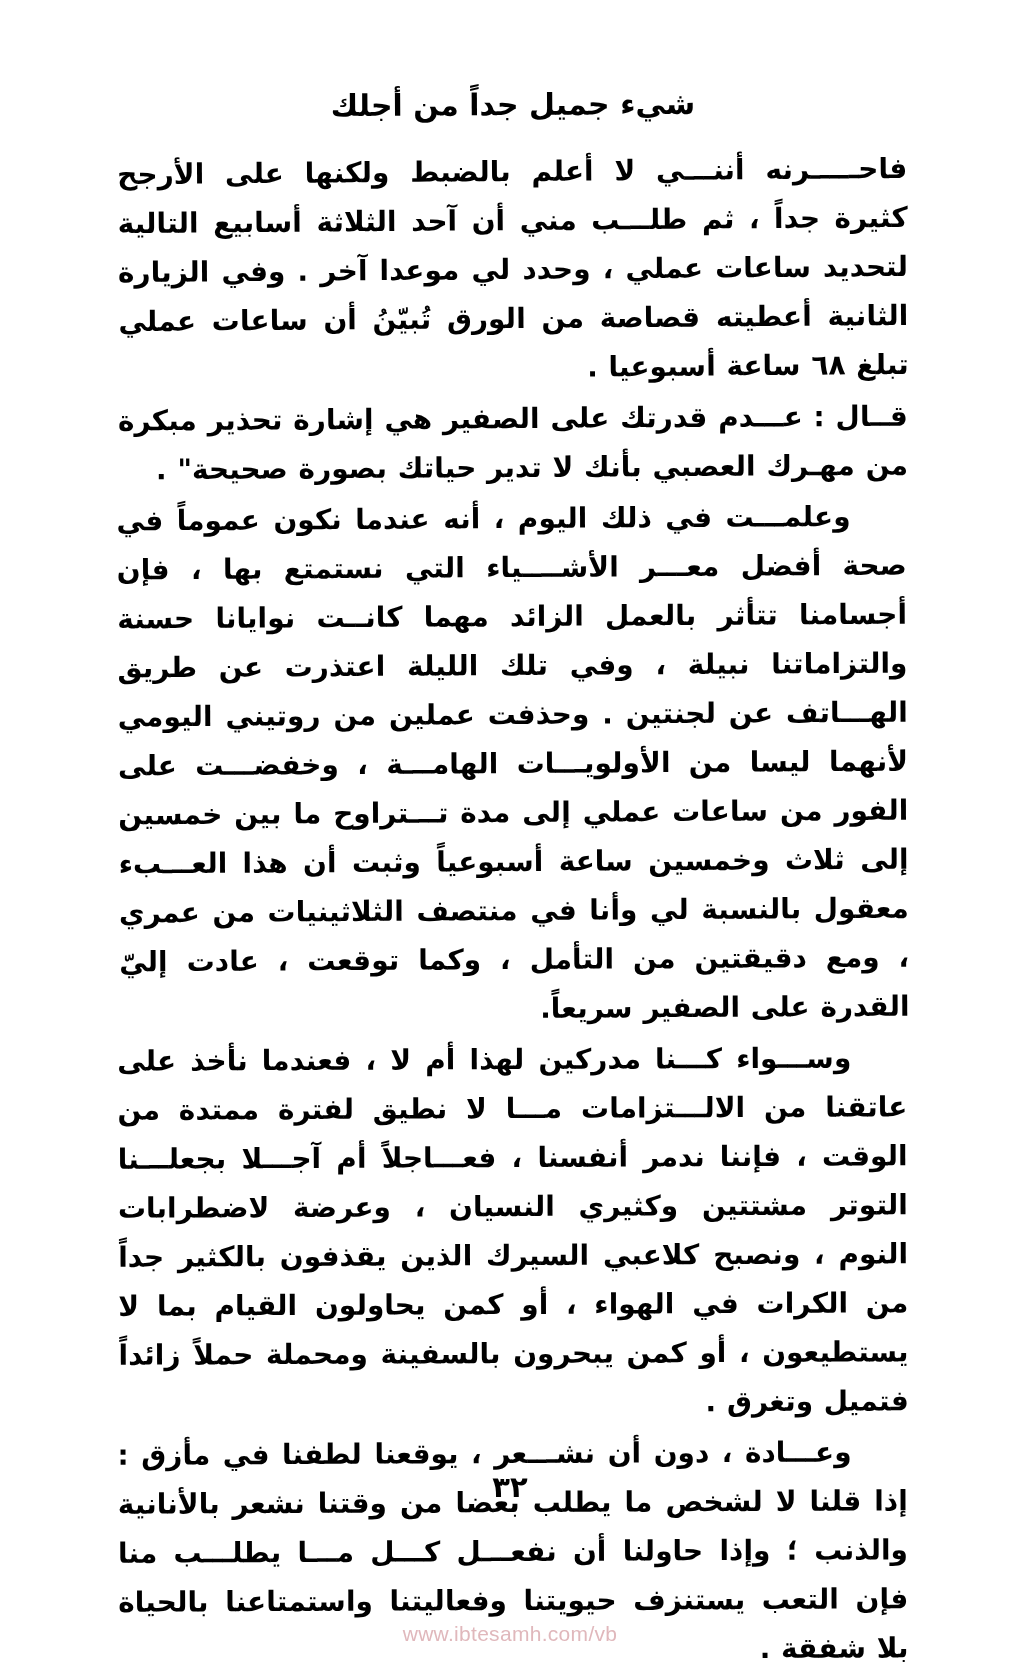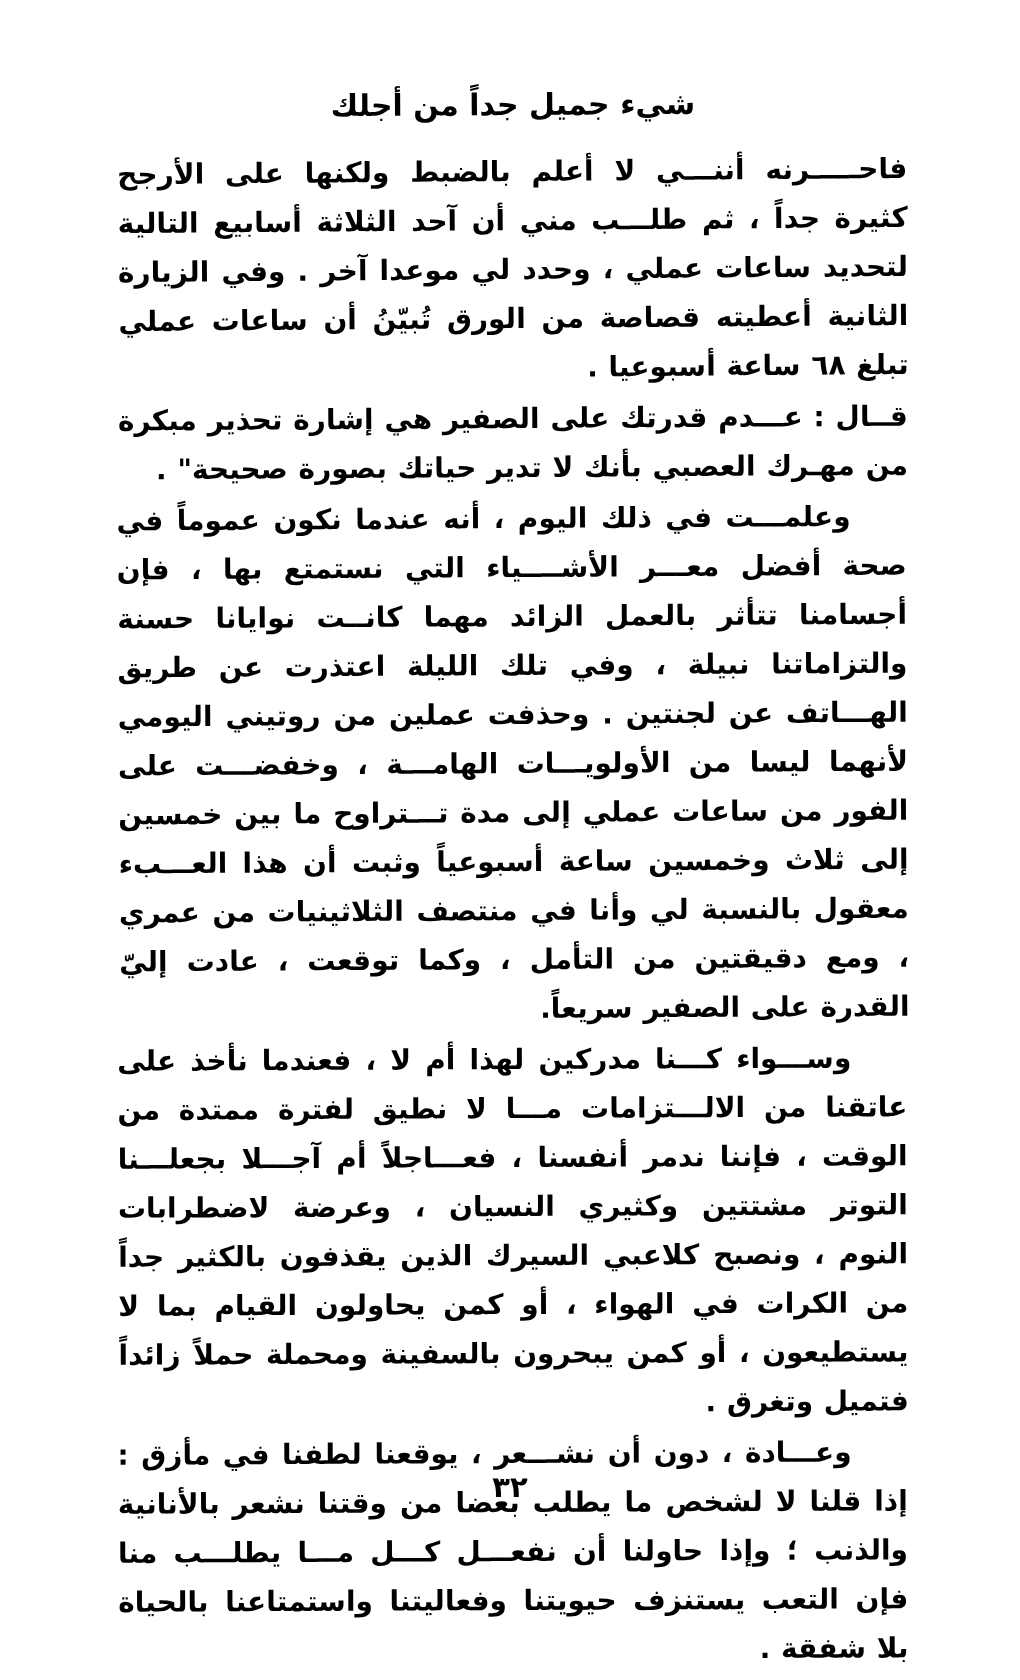--- a/index.html
+++ b/index.html
@@ -100,14 +100,15 @@
     <p class="para skew-b indent">وعلمـــت في ذلك اليوم ، أنه عندما نكون عموماً في صحة أفضل معـــر الأشــــياء التي نستمتع بها ، فإن أجسامنا تتأثر بالعمل الزائد مهما كانــت نوايانا حسنة والتزاماتنا نبيلة ، وفي تلك الليلة اعتذرت عن طريق الهـــاتف عن لجنتين . وحذفت عملين من روتيني اليومي لأنهما ليسا من الأولويـــات الهامـــة ، وخفضـــت على الفور من ساعات عملي إلى مدة تـــتراوح ما بين خمسين إلى ثلاث وخمسين ساعة أسبوعياً وثبت أن هذا العـــبء معقول بالنسبة لي وأنا في منتصف الثلاثينيات من عمري ، ومع دقيقتين من التأمل ، وكما توقعت ، عادت إليّ القدرة على الصفير سريعاً.</p>
 
     <p class="para skew-c indent">وســـواء كـــنا مدركين لهذا أم لا ، فعندما نأخذ على عاتقنا من الالـــتزامات مـــا لا نطيق لفترة ممتدة من الوقت ، فإننا ندمر أنفسنا ، فعـــاجلاً أم آجـــلا بجعلـــنا التوتر مشتتين وكثيري النسيان ، وعرضة لاضطرابات النوم ، ونصبح كلاعبي السيرك الذين يقذفون بالكثير جداً من الكرات في الهواء ، أو كمن يحاولون القيام بما لا يستطيعون ، أو كمن يبحرون بالسفينة ومحملة حملاً زائداً فتميل وتغرق .</p>
 
     <p class="para skew-c indent">وعـــادة ، دون أن نشـــعر ، يوقعنا لطفنا في مأزق : إذا قلنا لا لشخص ما يطلب بعضا من وقتنا نشعر بالأنانية والذنب ؛ وإذا حاولنا أن نفعـــل كـــل مـــا يطلـــب منا فإن التعب يستنزف حيويتنا وفعاليتنا واستمتاعنا بالحياة بلا شفقة .</p>
 
   </div>
 
   <div class="page-number">٣٢</div>
 
+  <div class="footer-watermark">www.ibtesamh.com/vb</div>
 
 </div>
 
 </body></html>

